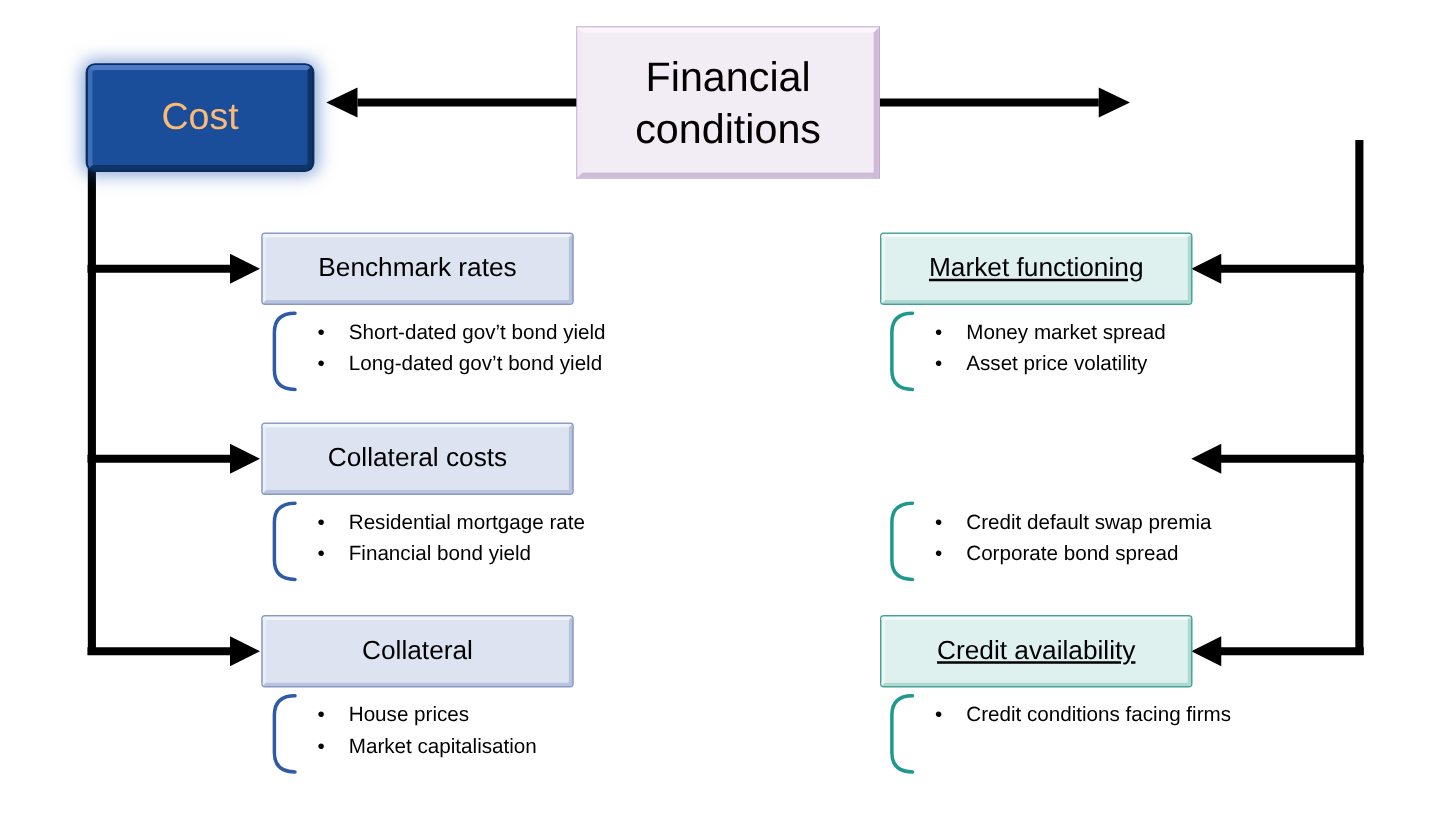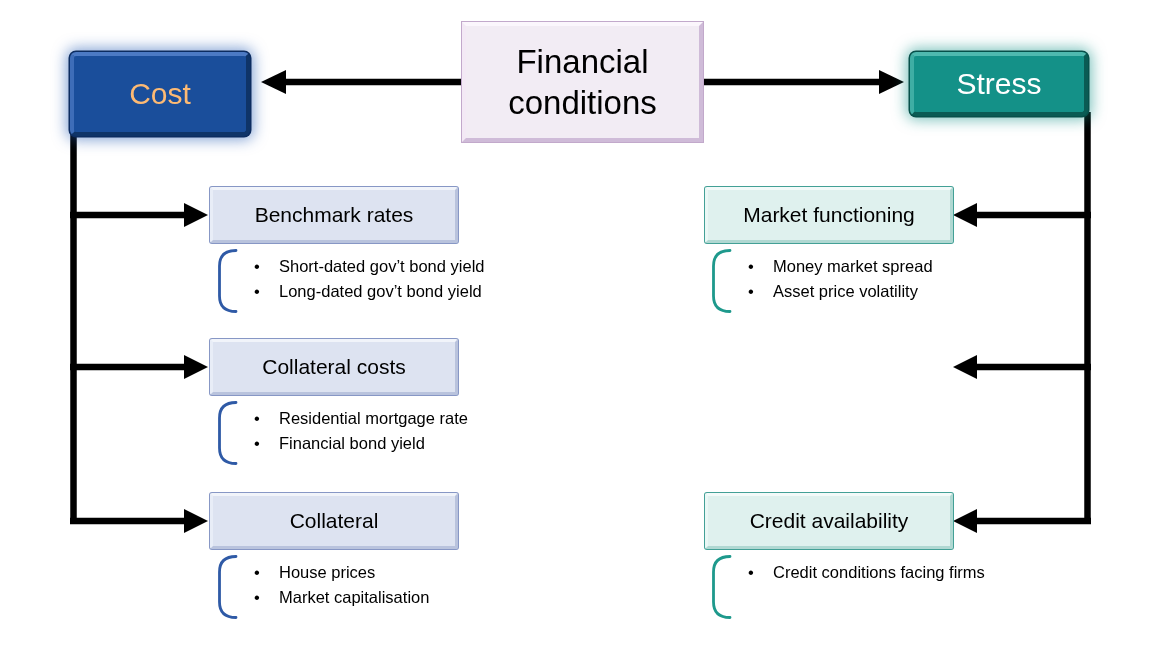--- a/index.html
+++ b/index.html
@@ -46,20 +46,21 @@
   .sub-box { width:248px; height:56px; font-size:21px; border:3px solid; border-radius:2px; }
   .sub-box.left {
     left:210px; background:#DDE3F1;
     border-color:#F1F4FA #B9C3DD #B9C3DD #E8EDF7;
     box-shadow:0 0 0 1px #8797C5;
   }
   .sub-box.right {
     left:705px; background:#DFF1EE;
     border-color:#F3FAF9 #B0D8D2 #B0D8D2 #EAF7F5;
     box-shadow:0 0 0 1px #43A096;
+    text-decoration:underline;
   }
   .row0 { top:187px; } .row1 { top:339px; } .row2 { top:493px; }
 
   .group { position:absolute; width:360px; }
   .group.left  { left:212px; }
   .group.right { left:706px; }
   .grow0 { top:250px; } .grow1 { top:402px; } .grow2 { top:556px; }
 
   .brace { position:absolute; left:0; top:-3px; }
 
@@ -98,23 +99,20 @@
     <polygon stroke="none" points="953,367 977,355 977,379"></polygon>
     <line x1="1091" y1="521" x2="976" y2="521" stroke-width="6.5"></line>
     <polygon stroke="none" points="953,521 977,509 977,533"></polygon>
   </svg>
 
   <div class="box title-box">
     <span>Financial conditions</span>
   </div>
   <div class="box cost-box">
     <span>Cost</span>
-  </div>
-  <div class="box stress-box">
-    <span>Stress</span>
   </div>
 
   <div class="box sub-box left row0">
     <span>Benchmark rates</span>
   </div>
   <div class="box sub-box left row1">
     <span>Collateral costs</span>
   </div>
   <div class="box sub-box left row2">
     <span>Collateral</span>
@@ -157,20 +155,29 @@
 
   <div class="group right grow0">
     <svg class="brace" width="26" height="68">
       <path d="M24,3.5 Q7.5,3.5 7.5,19 L7.5,49 Q7.5,64.5 24,64.5" fill="none" stroke="#1E998C" stroke-width="2.8" stroke-linecap="round"></path>
     </svg>
     <ul class="bullets">
       <li>Money market spread</li>
       <li>Asset price volatility</li>
     </ul>
   </div>
+  <div class="group right grow1">
+    <svg class="brace" width="26" height="68">
+      <path d="M24,3.5 Q7.5,3.5 7.5,19 L7.5,49 Q7.5,64.5 24,64.5" fill="none" stroke="#1E998C" stroke-width="2.8" stroke-linecap="round"></path>
+    </svg>
+    <ul class="bullets">
+      <li>Credit default swap premia</li>
+      <li>Corporate bond spread</li>
+    </ul>
+  </div>
   <div class="group right grow2">
     <svg class="brace" width="26" height="68">
       <path d="M24,3.5 Q7.5,3.5 7.5,19 L7.5,49 Q7.5,64.5 24,64.5" fill="none" stroke="#1E998C" stroke-width="2.8" stroke-linecap="round"></path>
     </svg>
     <ul class="bullets">
       <li>Credit conditions facing firms</li>
     </ul>
   </div>
 
 </div>

